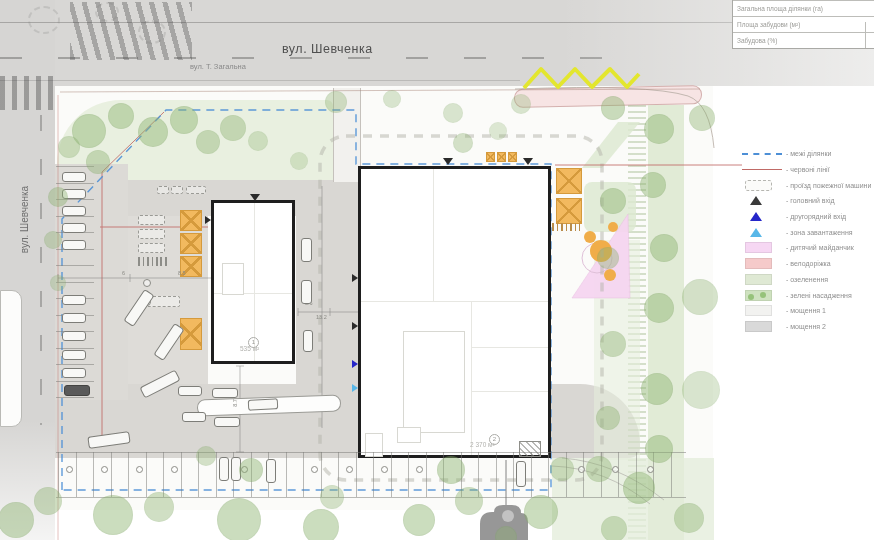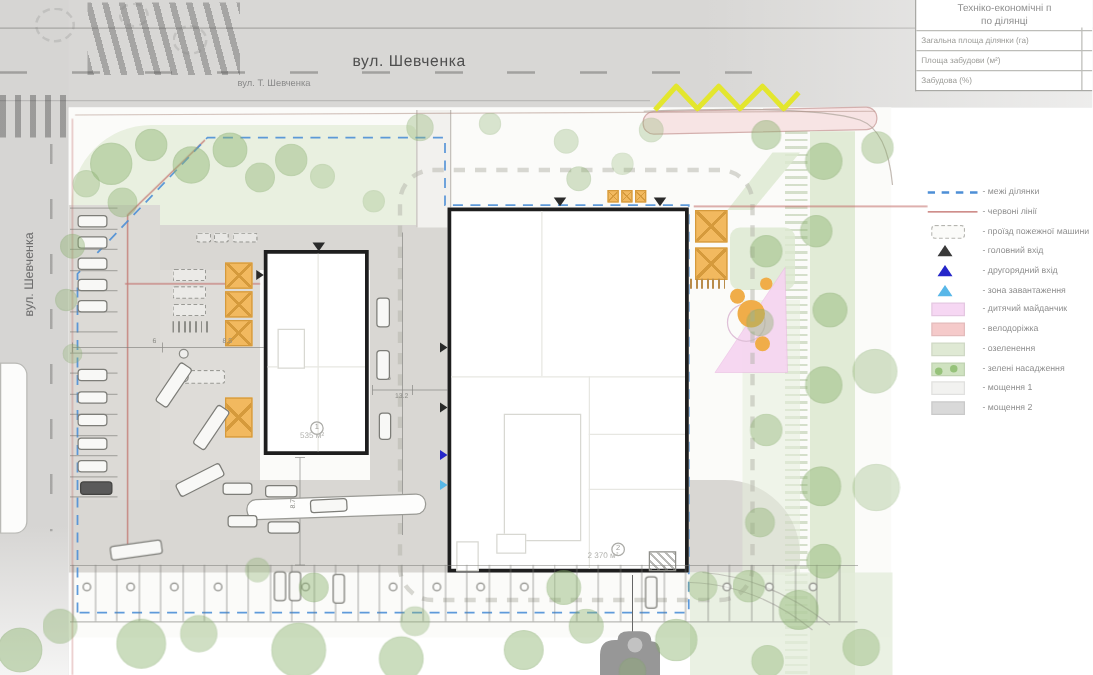--- a/index.html
+++ b/index.html
@@ -204,21 +204,21 @@
   <div class="abs dashrect" style="left:157px;top:186px;width:12px;height:8px;"></div>
   <div class="abs dashrect" style="left:171px;top:186px;width:12px;height:8px;"></div>
   <div class="abs dashrect" style="left:186px;top:186px;width:20px;height:8px;"></div>
   <div class="abs dashrect" style="left:146px;top:296px;width:34px;height:11px;"></div>
   <div class="abs sym-circle" style="left:143px;top:279px;width:8px;height:8px;"></div>
   <div class="abs sym-circle" style="left:143px;top:298px;width:8px;height:8px;"></div>
 
   <div class="abs boat"></div>
 
   <div class="abs street-lbl" style="left:282px;top:42px;">вул. Шевченка</div>
-  <div class="abs street-sub" style="left:190px;top:62px;">вул. Т. Шевченка</div>
+  <div class="abs street-sub" style="left:190px;top:62px;">вул. Т. Загальна</div>
   <div class="abs street-vert" style="left:-36px;top:214px;">вул. Шевченка</div>
 
   <div class="abs" style="left:248px;top:330px;"><span class="circle-num">1</span></div>
   <div class="abs area-lbl" style="left:240px;top:345px;">535 м²</div>
   <div class="abs" style="left:489px;top:427px;"><span class="circle-num">2</span></div>
   <div class="abs area-lbl" style="left:470px;top:441px;">2 370 м²</div>
 
   <div class="abs dim-lbl" style="left:305px;top:300px;">3.6</div>
   <div class="abs dim-lbl" style="left:316px;top:314px;">13.2</div>
   <div class="abs dim-lbl" style="left:122px;top:270px;">6</div>
@@ -370,24 +370,20 @@
       <div class="abs tree" style="left: 320px; top: 485px; width: 22px; height: 22px; opacity: 0.4;"></div>
       <div class="abs tree" style="left: 403px; top: 504px; width: 30px; height: 30px; opacity: 0.5;"></div>
       <div class="abs tree" style="left: 455px; top: 487px; width: 26px; height: 26px; opacity: 0.45;"></div>
       <div class="abs tree" style="left: 495px; top: 526px; width: 20px; height: 20px; opacity: 0.4;"></div>
       <div class="abs tree" style="left: 196px; top: 446px; width: 18px; height: 18px; opacity: 0.4;"></div>
       <div class="abs tree" style="left: 239px; top: 458px; width: 22px; height: 22px; opacity: 0.5;"></div>
       <div class="abs tree" style="left: 437px; top: 456px; width: 26px; height: 26px; opacity: 0.5;"></div>
     </div>
 
   <div class="abs tec-table">
-    <div class="tec-title">
-      <div>Техніко-економічні п</div>
-      <div>по ділянці</div>
-    </div>
     <div id="tec-rows">
         <div class="tec-row">Загальна площа ділянки (га)</div>
         <div class="tec-row">Площа забудови (м²)</div>
         <div class="tec-row">Забудова (%)</div>
       </div>
     <div class="tec-div"></div>
   </div>
 
   <div class="abs legend" id="legend">
       <div class="lg-item">

